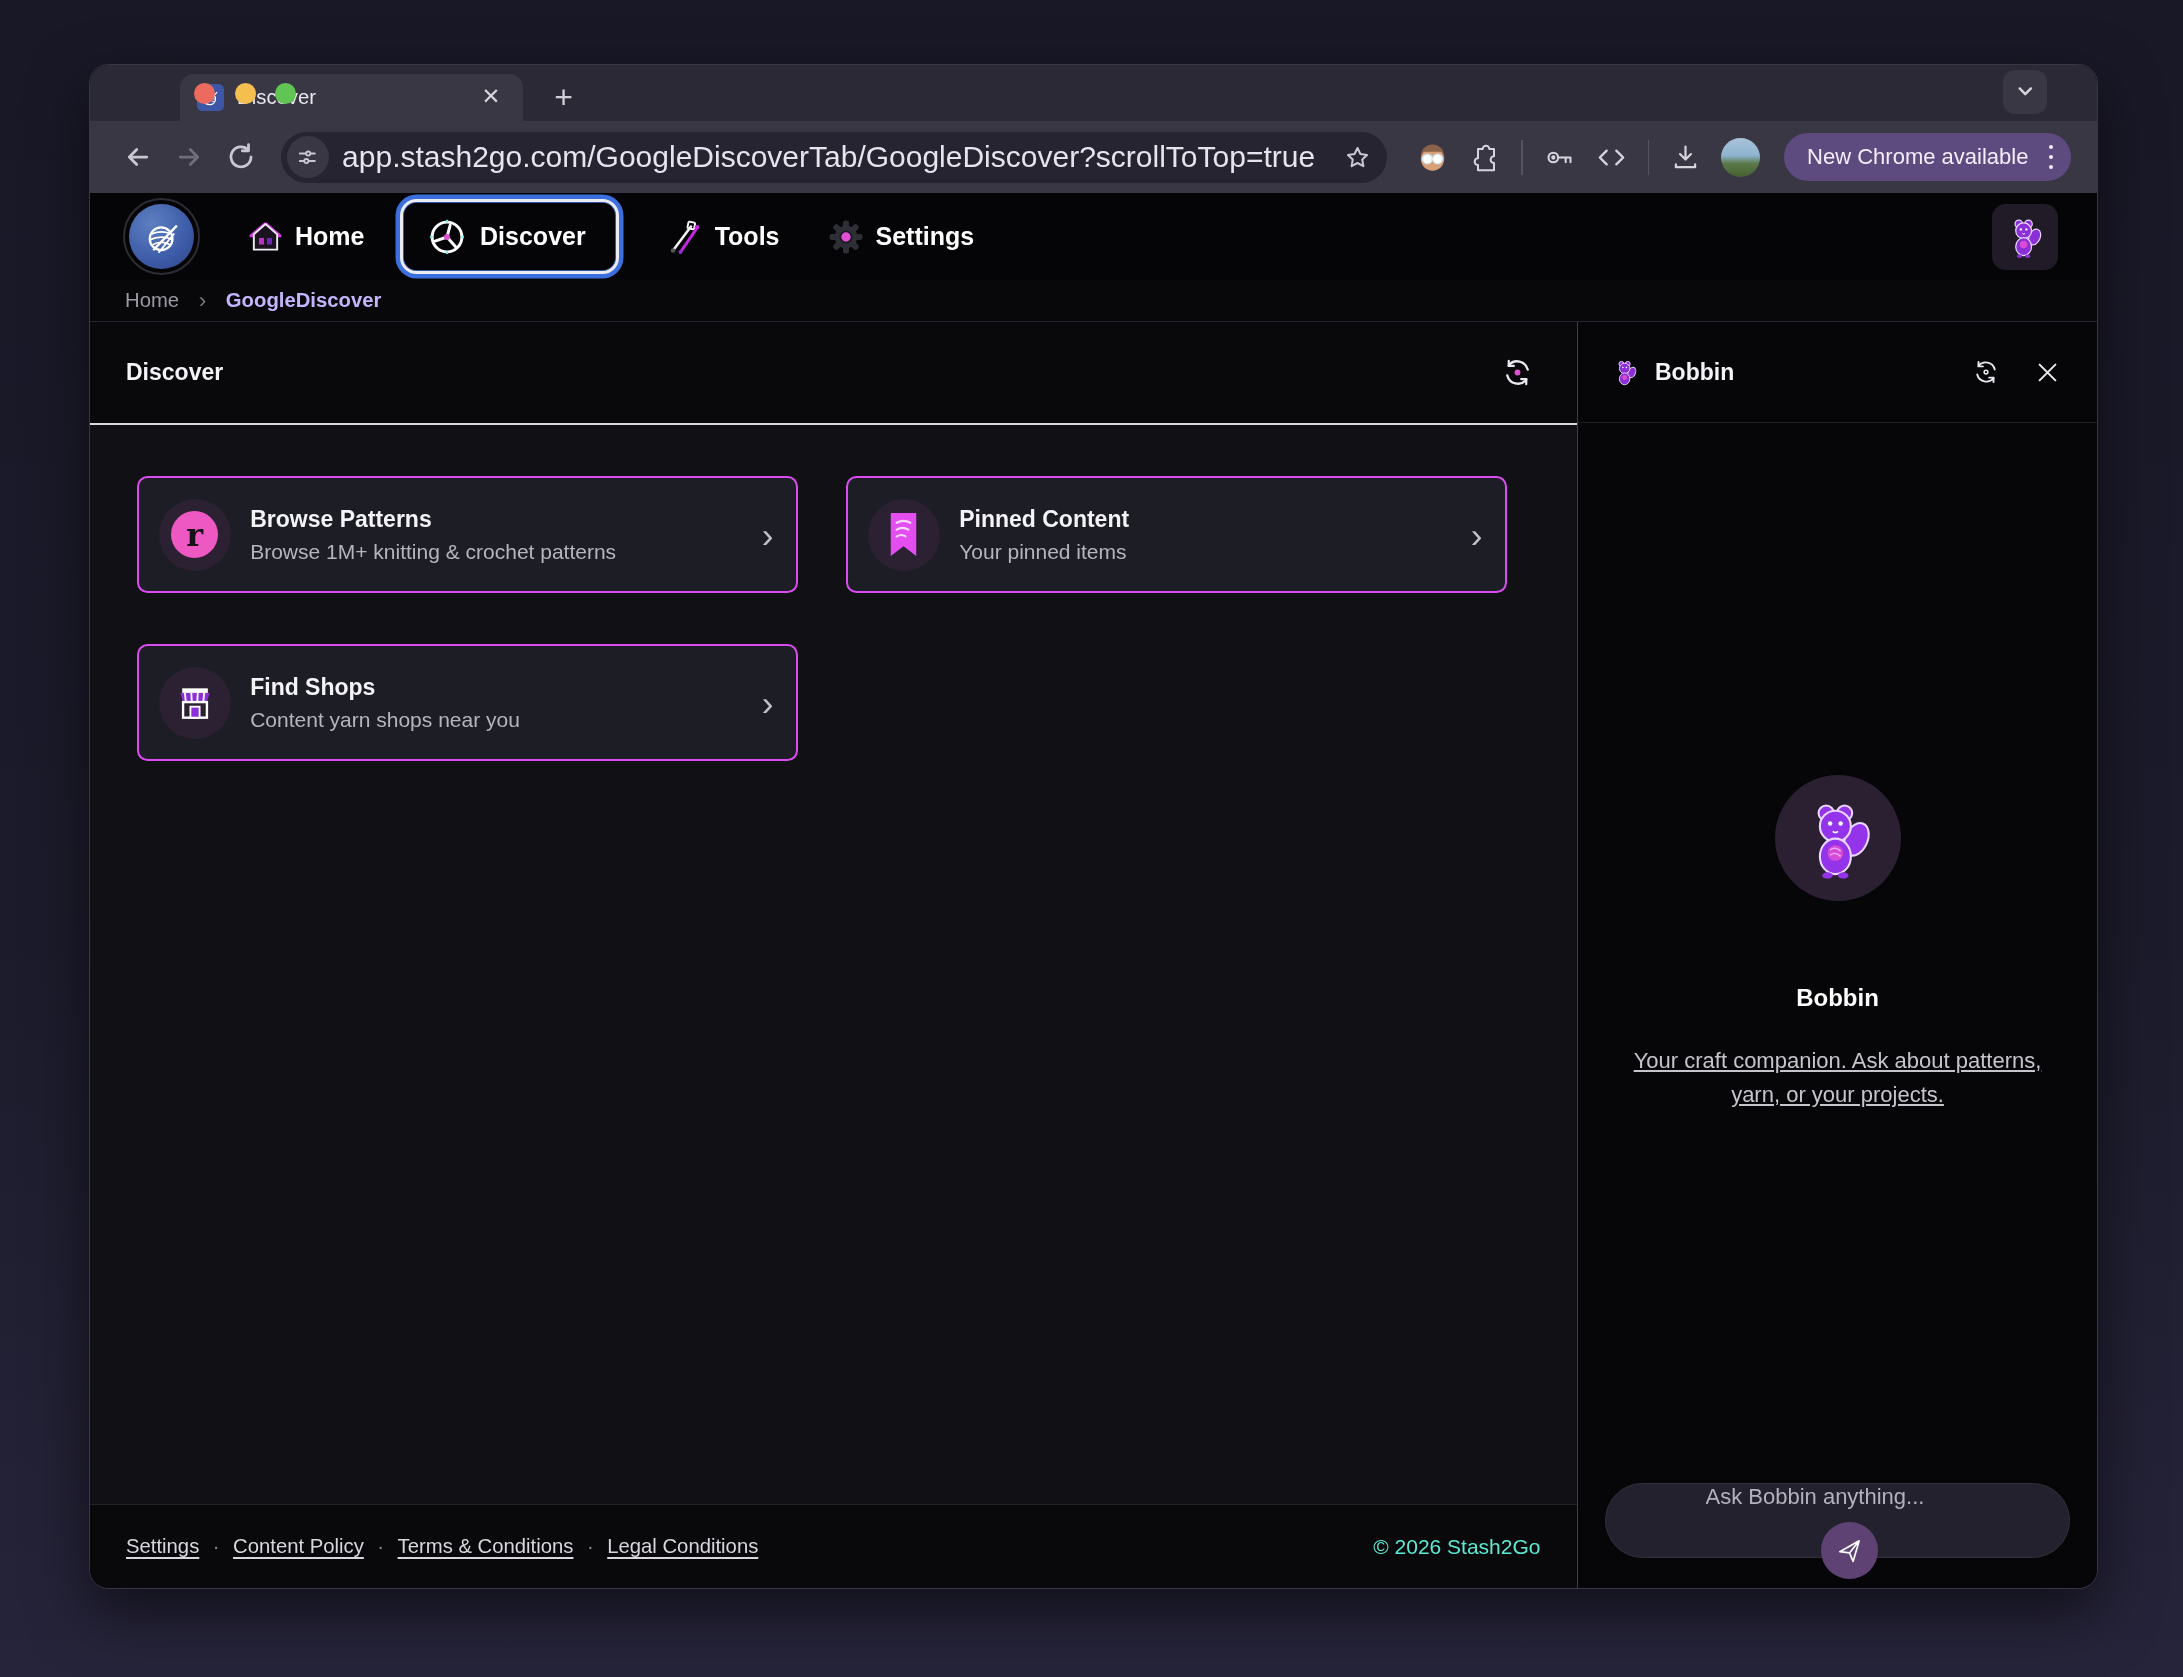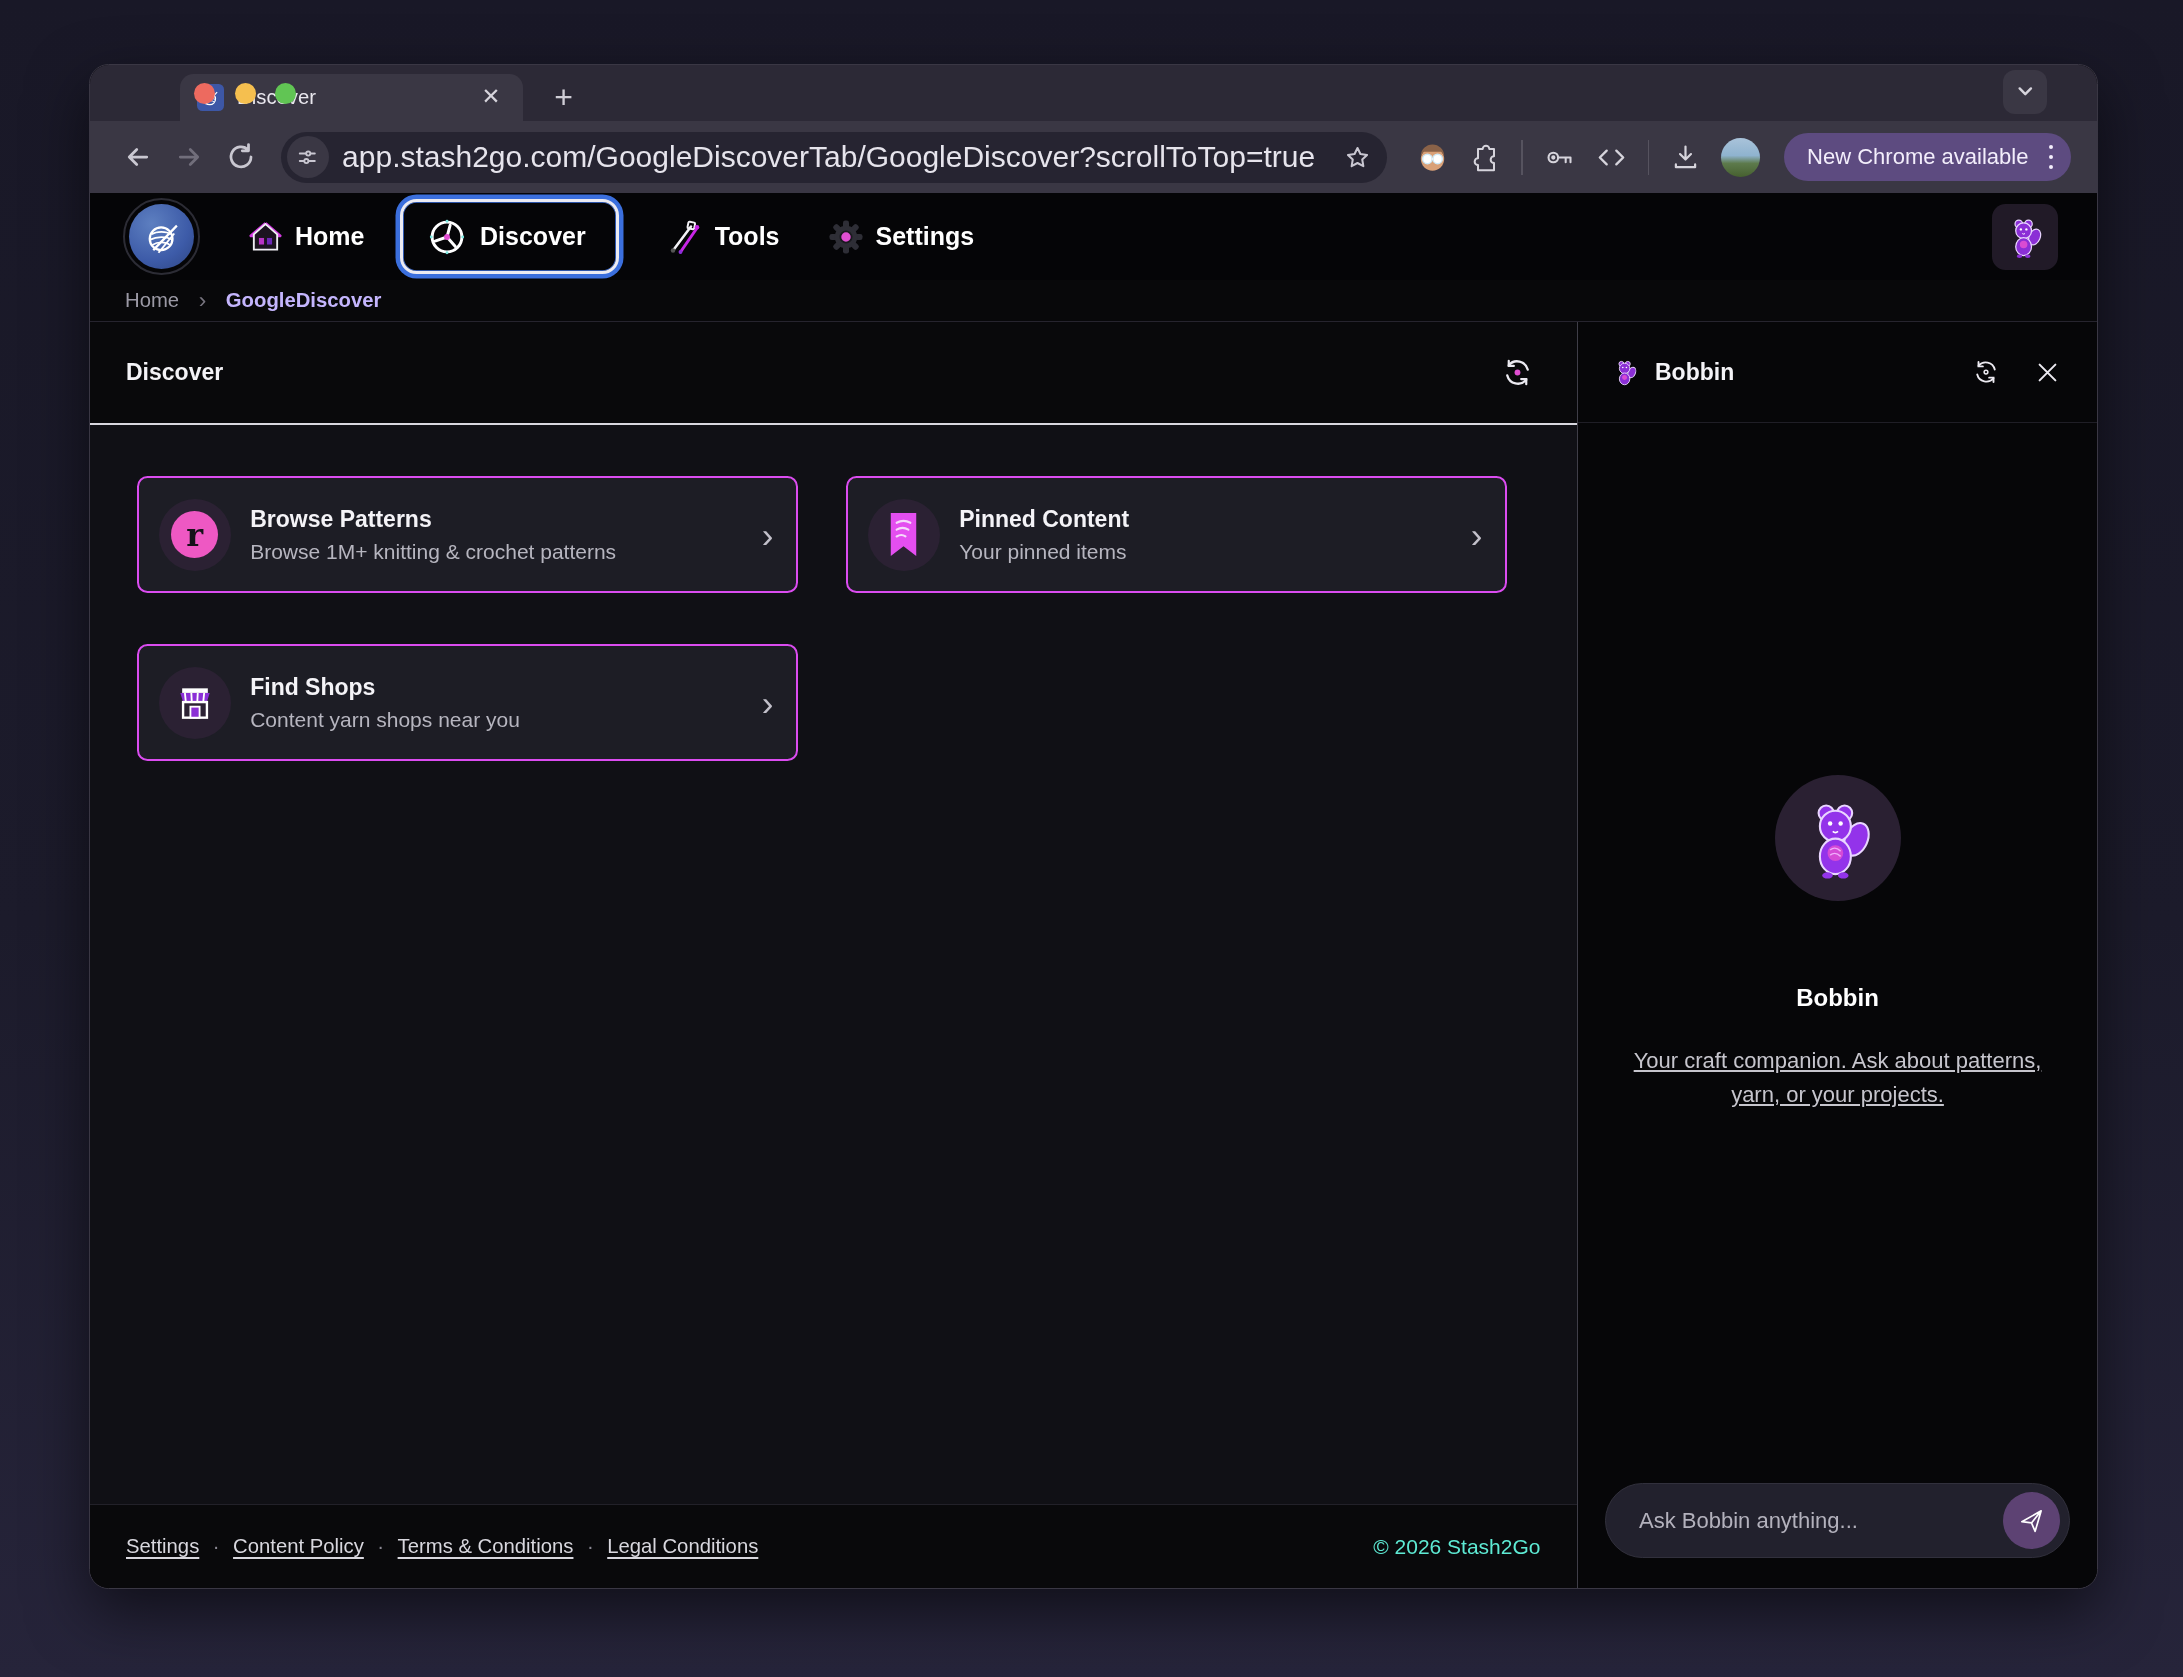--- a/index.html
+++ b/index.html
@@ -89,21 +89,21 @@
   
   .sidebar { width:519px; flex:none; background:#060608; display:flex; flex-direction:column; }
   .sb-head { height:101px; flex:none; display:flex; align-items:center; padding:0 36px 0 33px; gap:15px; border-bottom:0.8px solid #1f1e26; }
   .sb-title { color:#f4f3f7; font-size:23px; font-weight:600; flex:1; }
   .sb-actions { display:flex; align-items:center; gap:33px; }
   .sb-body { flex:1; display:flex; flex-direction:column; align-items:center; justify-content:center; gap:0; padding:0 30px; }
   .mascot-circle { width:126px; height:126px; border-radius:50%; background:#2a2032; display:flex; align-items:center; justify-content:center; }
   .sb-name { margin-top:83px; color:#ffffff; font-size:24px; font-weight:700; }
   .sb-desc { margin-top:32px; color:#c6c5cd; font-size:22px; line-height:1.55; text-align:center; max-width:466px;text-decoration:underline; }
   .sb-foot { flex:none; padding:19.6px 27px 30px; }
-  .ask-pill { height:75px; background:#22212d; border:0.8px solid #31303c; border-radius:38px; display:flex; align-items:center; padding:0 9px 0 33px; gap:12px; }
+  .ask-pill { height:75px; background:#22212d; border:0.8px solid #31303c; border-radius:38px; display:flex; align-items:center; padding:0 9px 0 33px; gap:12px;flex-direction:column; }
   .ask-pill input { flex:1; background:transparent; border:none; outline:none; color:#e6e4ec; font-size:22px; font-family:"Liberation Sans", sans-serif; }
   .ask-pill input::placeholder { color:#b3b1bc; }
   .send-btn { width:57px; height:57px; border-radius:50%; background:#5d4273; display:flex; align-items:center; justify-content:center; flex:none; cursor:pointer; }
 
   svg { display:block; }
 </style>
 </head>
 <body>
 
 <div class="win">

